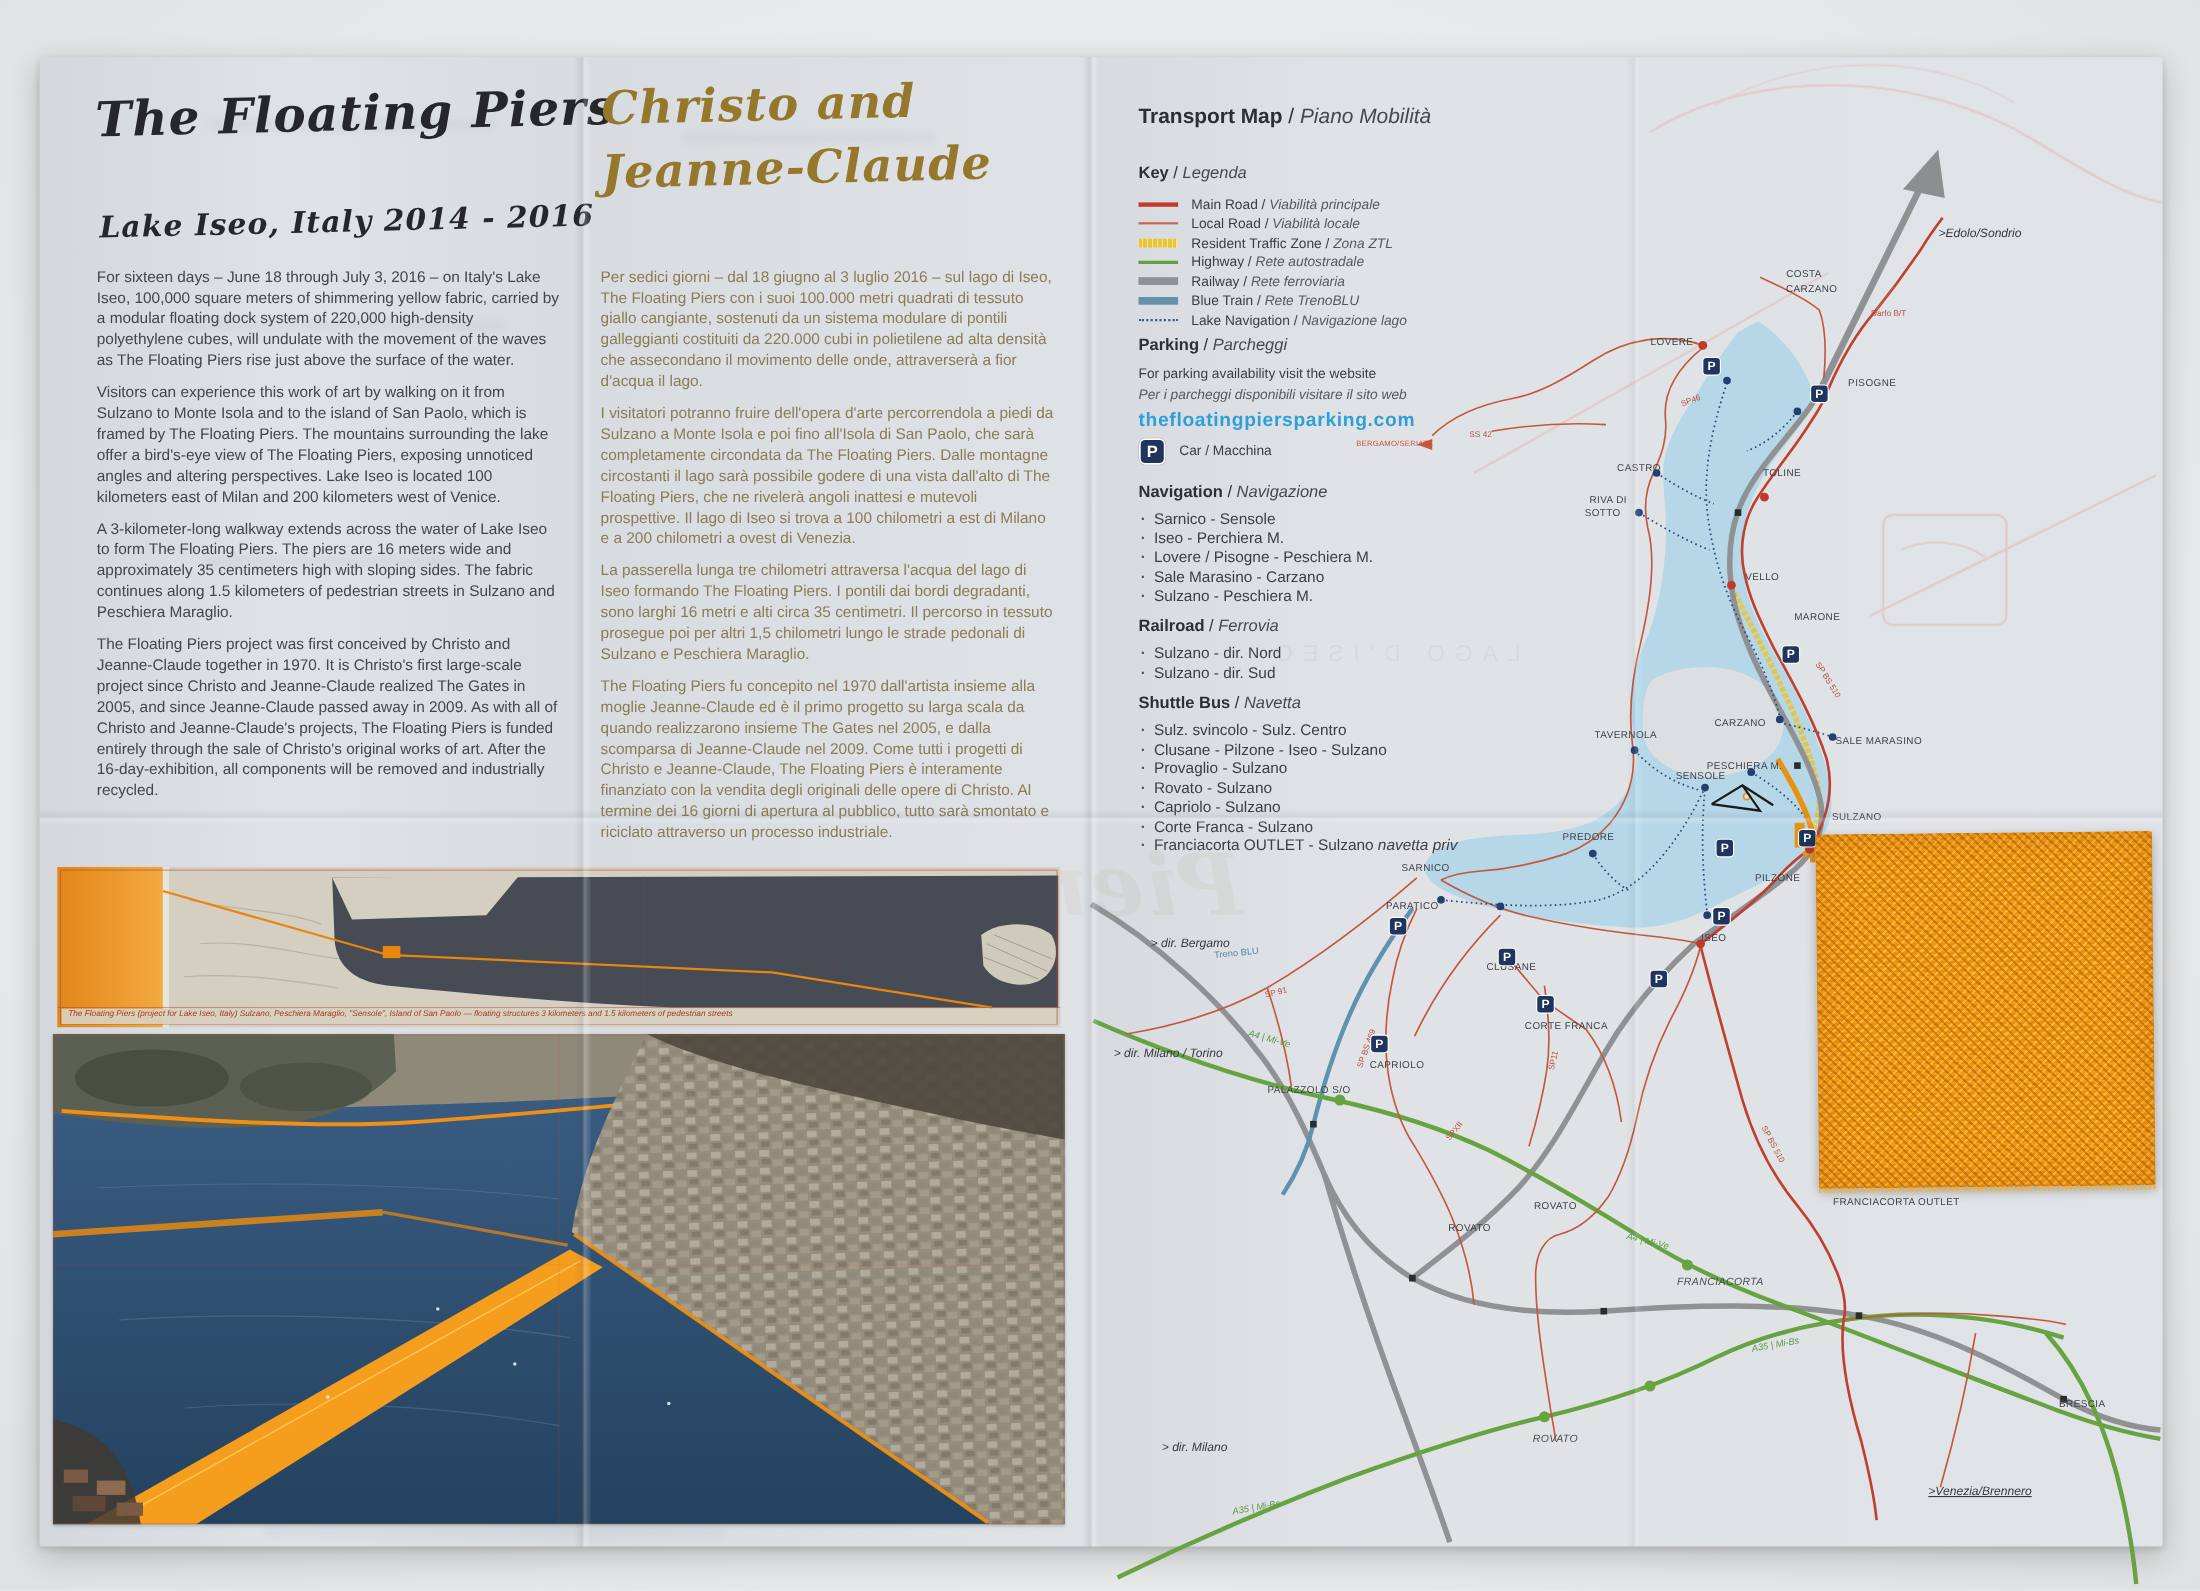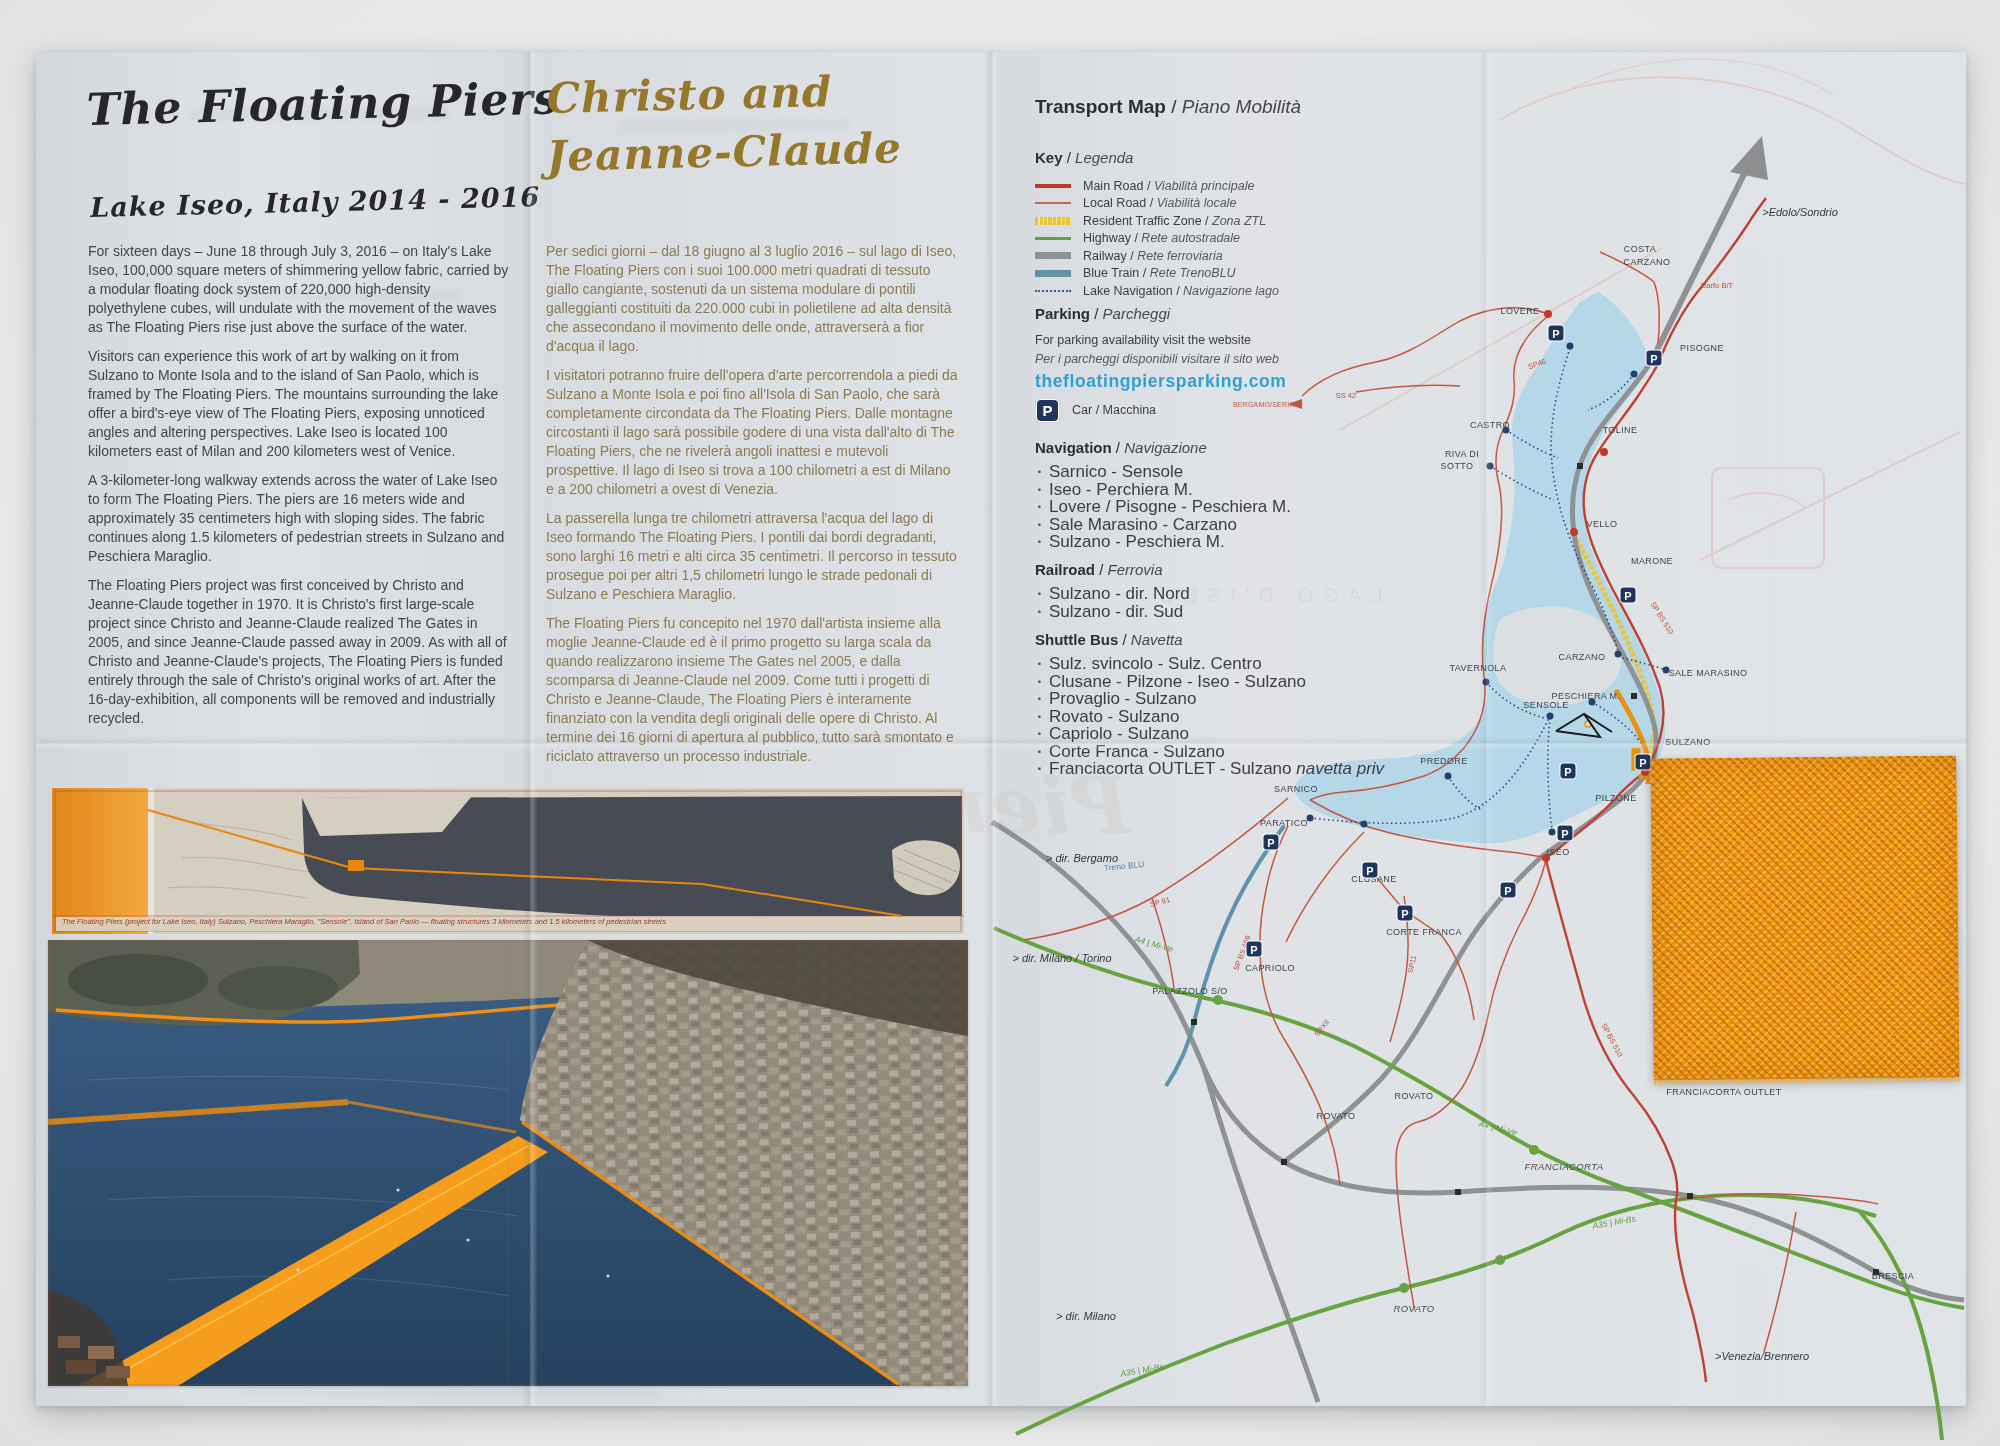--- a/index.html
+++ b/index.html
@@ -45,21 +45,21 @@
   .sw-rail::before{top:1.5px;height:7px;background:#8f9193;}
   .sw-blue::before{top:1.5px;height:7px;background:#6492a9;}
   .sw-lake::before{top:4px;height:0;border-top:2px dotted #3a5a8c;}
   .small-line{font-size:12.5px;line-height:19px;color:#3b3e43;}
   .small-line i{font-style:italic;color:#55585d;}
   #parking-lines{position:absolute;left:1035px;top:331px;}
   #parking-url{position:absolute;left:1035px;top:371px;font-size:17.5px;font-weight:700;color:#2f9fd8;letter-spacing:.6px;}
   #car-row{position:absolute;left:1037px;top:400px;display:flex;align-items:center;gap:14px;}
   .pglyph{width:21px;height:21px;background:#20355e;color:#fff;border-radius:4px;font-size:15px;font-weight:700;display:flex;align-items:center;justify-content:center;box-shadow:0 0 0 1.5px #fff, 0 0 0 2px #aab;}
   .blist{position:absolute;}
-  .blist .li{position:relative;padding-left:14px;font-size:17px;line-height:17.5px;color:#3b3e43;white-space:nowrap;}
+  .blist .li{position:relative;padding-left:14px;font-size:14px;line-height:17.5px;color:#3b3e43;white-space:nowrap;}
   .blist .li::before{content:"·";position:absolute;left:2px;font-weight:700;color:#55585d;}
   .blist .li i{font-style:italic;}
   #nav-list{left:1035px;top:463px;}
   #rail-list{left:1035px;top:585px;}
   #shuttle-list{left:1035px;top:655px;}
   #key-head{left:1035px;top:149px;}
   #parking-head{left:1035px;top:305px;}
   #nav-head{left:1035px;top:439px;}
   #rail-head{left:1035px;top:561px;}
   #shuttle-head{left:1035px;top:631px;}
@@ -271,21 +271,21 @@
       <span class="ml g" style="left: 1142px; top: 1370px; transform: translate(-50%, -50%) rotate(-10deg);">A35 | Mi-Bs</span>
       <span class="ml g" style="left: 1614px; top: 1222px; transform: translate(-50%, -50%) rotate(-10deg);">A35 | Mi-Bs</span>
       <span class="ml g" style="left: 1498px; top: 1128px; transform: translate(-50%, -50%) rotate(14deg);">A4 | Mi-Ve</span>
       <span class="ml t" style="left: 1414px; top: 1096px;">ROVATO</span>
       <span class="ml t" style="left: 1336px; top: 1116px;">ROVATO</span>
       <span class="ml di" style="left: 1564px; top: 1166px;">FRANCIACORTA</span>
       <span class="ml di" style="left: 1414px; top: 1308px;">ROVATO</span>
       <span class="ml r" style="left: 1612px; top: 1040px; transform: translate(-50%, -50%) rotate(62deg);">SP BS 510</span>
       <span class="ml t" style="left: 1724px; top: 1092px;">FRANCIACORTA OUTLET</span>
       <span class="ml t" style="left: 1893px; top: 1276px;">BRESCIA</span>
-      <span class="ml d" style="left: 1762px; top: 1356px;">&gt;Venezia/Brennero</span>
+      <span class="ml d" style="left: 1800px; top: 1356px; text-decoration: underline;">&gt;Venezia/Brennero</span>
       <span class="pb" style="left: 1556px; top: 333px;">P</span>
       <span class="pb" style="left: 1654px; top: 358px;">P</span>
       <span class="pb" style="left: 1628px; top: 595px;">P</span>
       <span class="pb" style="left: 1643px; top: 762px;">P</span>
       <span class="pb" style="left: 1568px; top: 771px;">P</span>
       <span class="pb" style="left: 1565px; top: 833px;">P</span>
       <span class="pb" style="left: 1508px; top: 890px;">P</span>
       <span class="pb" style="left: 1271px; top: 842px;">P</span>
       <span class="pb" style="left: 1370px; top: 870px;">P</span>
       <span class="pb" style="left: 1405px; top: 913px;">P</span>

